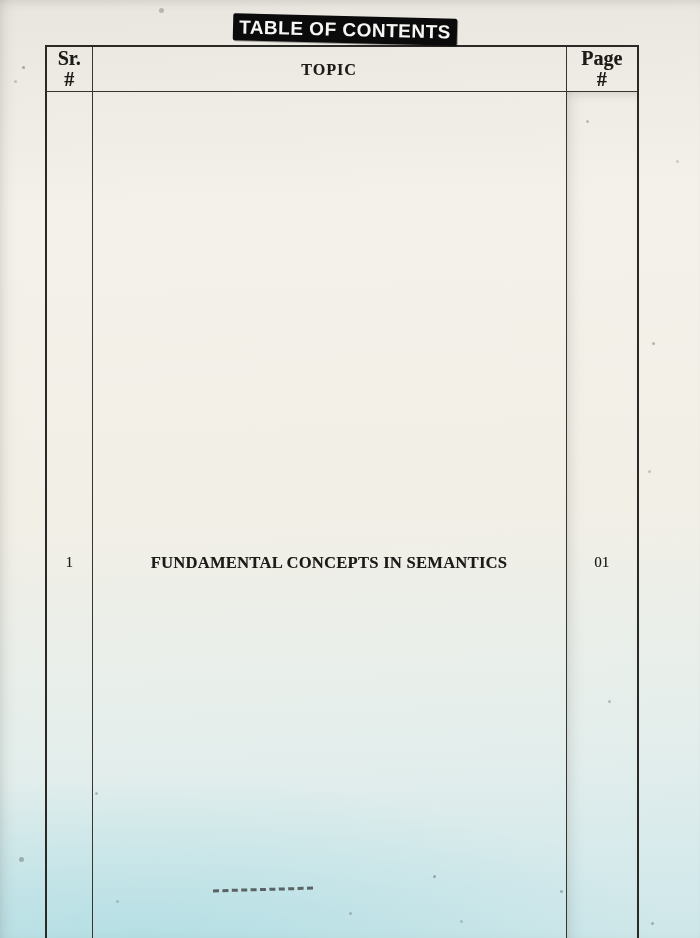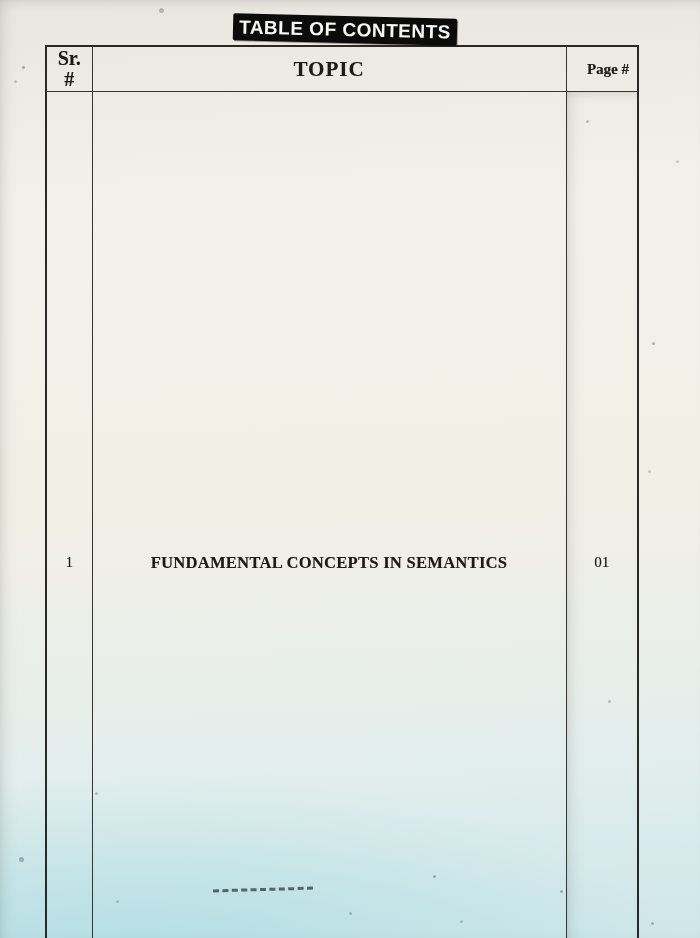--- a/index.html
+++ b/index.html
@@ -51,24 +51,24 @@
     background: transparent;
   }
   table.toc { border: 2px solid #2b2925; }
   col.c-sr   { width: 46px; }
   col.c-topic{ width: 474px; }
   col.c-page { width: 72px; }
   th.h-sr {
     font-size: 20px; font-weight: bold; text-align: center; padding: 2px 2px;
   }
   th.h-topic {
-    font-size: 21px; font-weight: bold; text-align: center; letter-spacing: 1px; padding: 0;
+    font-size: 16px; font-weight: bold; text-align: center; letter-spacing: 1px; padding: 0;
   }
   th.h-page {
-    font-size: 15px; font-weight: bold; text-align: right; padding: 2px 2px; margin-top: 20px;
+    font-size: 20px; font-weight: bold; text-align: center; padding: 2px 2px; margin-top: 20px;
   }
   td.sr {
     text-align: center; font-size: 15px; padding: 1px 2px;
   }
   td.topic {
     font-size: 15.5px; text-align: left;
   }
   td.page {
     text-align: center; font-size: 15px;
   }

